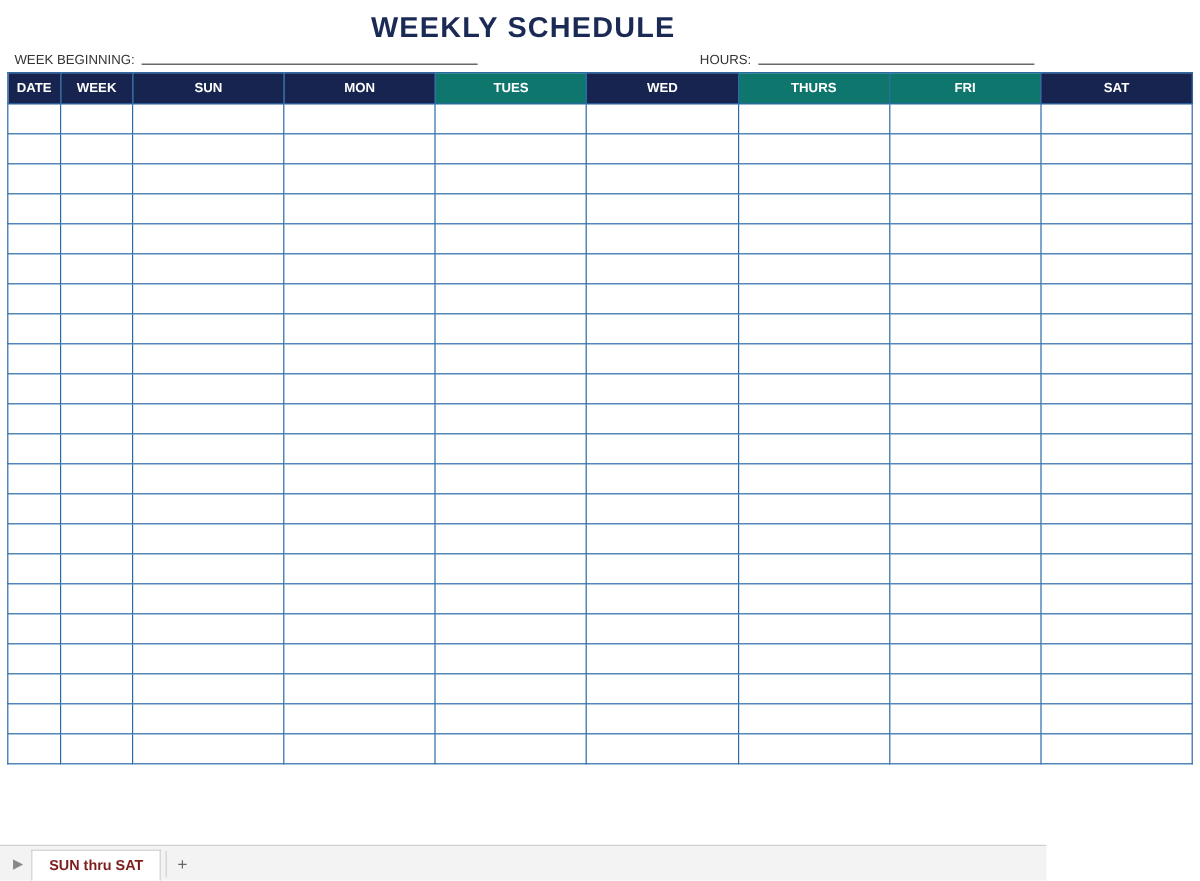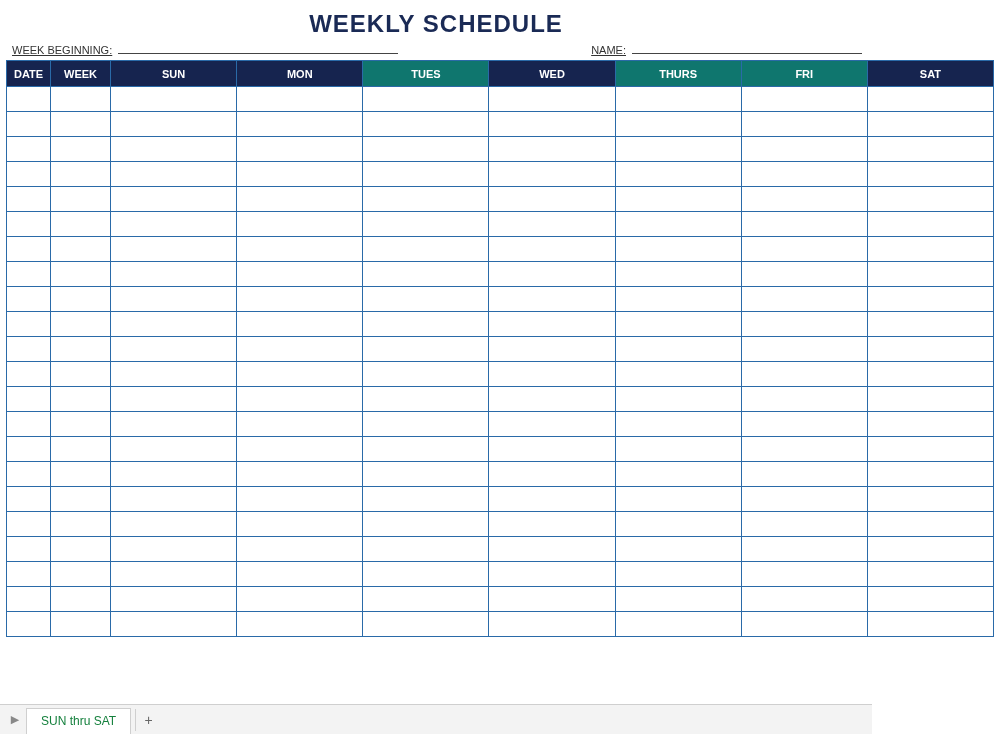--- a/index.html
+++ b/index.html
@@ -21,21 +21,20 @@
     color: #1a2a55;
     letter-spacing: 1px;
     padding-top: 10px;
   }
   .meta-row {
     display: flex;
     align-items: flex-end;
     padding: 6px 2px 4px 12px;
     font-size: 11px;
     color: #333;
-    text-decoration: underline;
   }
   .meta-label { white-space: nowrap; }
   .meta-line {
     flex: 0 0 auto;
     height: 1px;
     background: #444;
     margin: 0 8px 2px 6px;
   }
   .tbl-wrap {
     padding: 0 6px;
@@ -84,22 +83,22 @@
     width: 22px; height: 22px;
     display: flex; align-items: center; justify-content: center;
     color: #888;
     font-size: 11px;
   }
   .tabbar .tab {
     background: #ffffff;
     border: 1px solid #cfcfcf;
     border-bottom: none;
     padding: 5px 14px 6px 14px;
-    color: #15803d;
-    font-weight: normal;
+    color: #7f1d1d;
+    font-weight: bold;
     position: relative;
     top: 1px;
   }
   .tabbar .addtab {
     width: 26px; height: 22px;
     display: flex; align-items: center; justify-content: center;
     color: #666;
     font-size: 14px;
     border-left: 1px solid #cfcfcf;
     margin-left: 4px;
@@ -111,21 +110,21 @@
 <div class="page">
 
   <div class="title">WEEKLY SCHEDULE</div>
 
   <div class="meta-row">
     <span class="meta-label">WEEK BEGINNING:</span>
     <span class="meta-line" style="width:280px;"></span>
 
     <span style="flex:1"></span>
 
-    <span class="meta-label">NAME:</span>
+    <span class="meta-label">HOURS:</span>
     <span class="meta-line" style="width:230px;"></span>
   </div>
 
   <div class="tbl-wrap">
     <table class="sched">
       <colgroup>
         <col class="c-date">
           <col class="c-hours">
         <col class="c-day">
           <col class="c-day">

